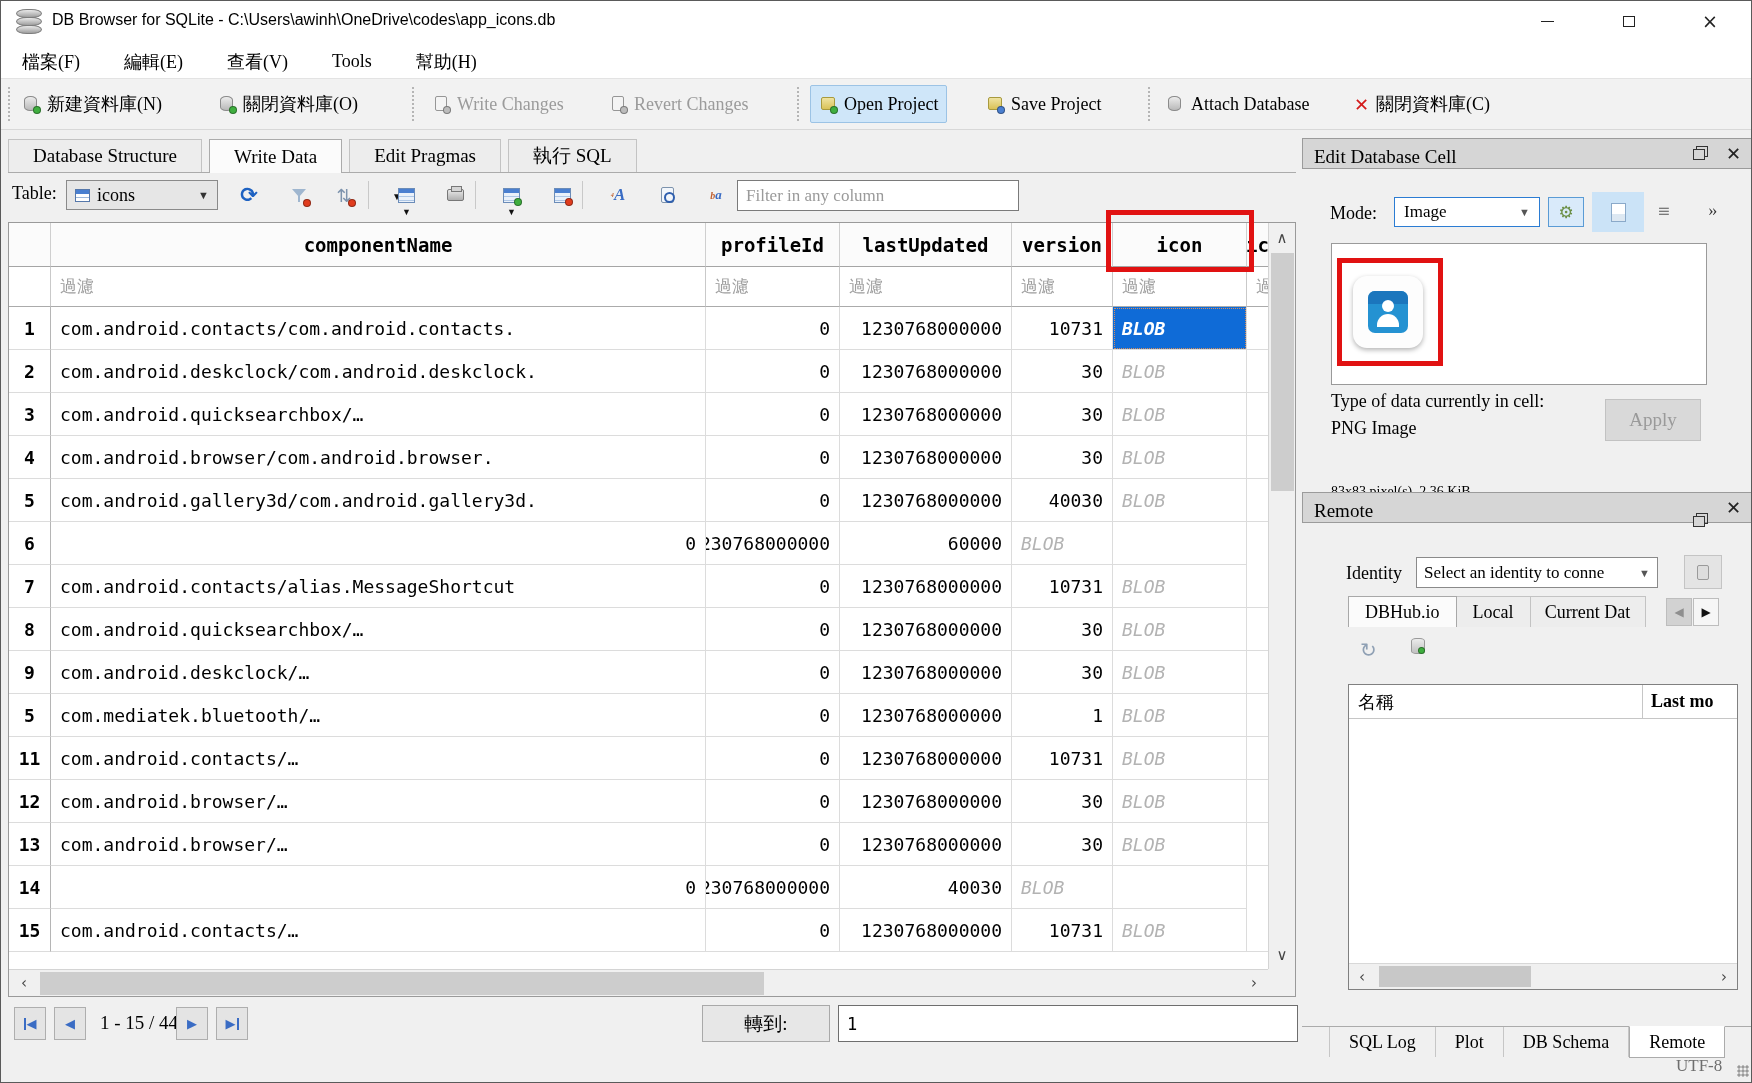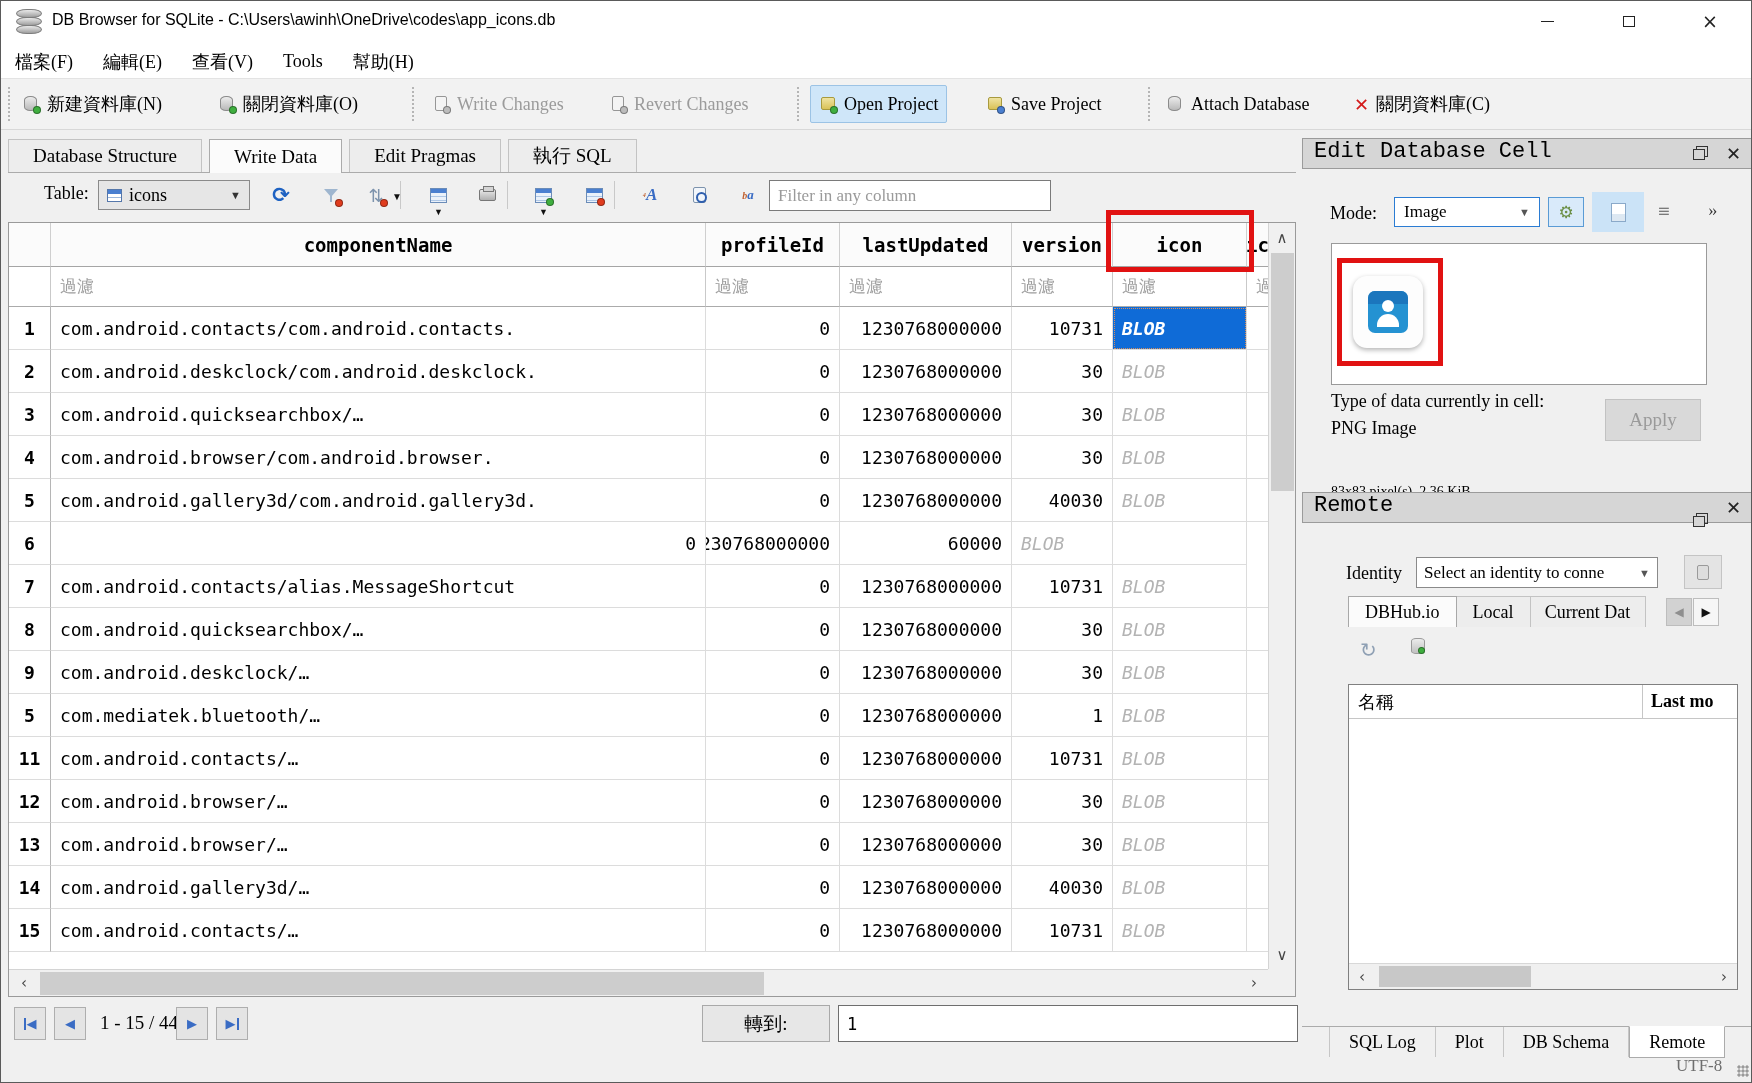--- a/index.html
+++ b/index.html
@@ -14,21 +14,21 @@
   .title-dbicon { position:absolute; left:16px; top:9px; width:26px; height:27px; }
   .cyl { position:absolute; left:0; width:26px; height:9px; background:linear-gradient(#e9e9e9,#9f9f9f); border:1px solid #7d7d7d; border-radius:50%/60%; }
   .cyl.c2{ top:8px; } .cyl.c3{ top:16px; }
   .title-text { position:absolute; left:52px; top:11px; font-size:16px; }
   .winbtn { position:absolute; top:0; width:48px; height:42px; display:flex; align-items:center; justify-content:center; color:#222; }
   .glyph-min { width:13px; height:1px; background:#222; }
   .glyph-max { width:12px; height:11px; border:1px solid #222; }
   .glyph-close { font-size:19px; font-family:"DejaVu Sans",sans-serif; }
 
   .menubar { position:absolute; left:0; top:45px; width:1752px; height:33px; background:#fff; display:flex; align-items:center; }
-  .menu-item { padding:0 15px; font-size:18px; }
+  .menu-item { padding:0 22px; font-size:18px; }
 
   .toolbar { position:absolute; left:0; top:78px; width:1752px; height:52px; background:#f2f2f2; border-top:1px solid #e3e3e3; border-bottom:1px solid #d8d8d8; }
   .tbtn { position:absolute; top:6px; height:38px; display:flex; align-items:center; gap:7px; font-size:18px; padding:0 8px; border-radius:2px; }
   .tbtn.disabled { color:#9b9b9b; }
   .tbtn.selected { background:#cfe6f9; border:1px solid #9cc3e5; }
   .tsep { position:absolute; top:8px; height:34px; width:0; border-left:2px dotted #b5b5b5; }
   .mini { position:relative; width:18px; height:18px; flex:0 0 auto; }
   .mini .db { position:absolute; left:2px; top:1px; width:13px; height:15px; background:linear-gradient(#ececec,#b9b9b9); border:1px solid #8b8b8b; border-radius:6px/4px; }
   .mini .doc { position:absolute; left:3px; top:1px; width:12px; height:15px; background:#f4f4f4; border:1px solid #969696; border-radius:2px; }
   .mini .proj { position:absolute; left:2px; top:2px; width:14px; height:13px; background:linear-gradient(#efe3a1,#d9c258); border:1px solid #a89a3e; border-radius:2px; }
@@ -36,21 +36,21 @@
   .badge.green { background:#3fae3f; } .badge.red { background:#e03c1e; } .badge.blue { background:#4a7fd0; } .badge.gray { background:#bcbcbc; }
   .redx { color:#d41a1a; font-size:18px; font-weight:bold; font-family:"DejaVu Sans",sans-serif; }
   .dd-arrow { font-size:10px; color:#111; }
 
   
   .main-tabs { position:absolute; left:8px; top:139px; width:1288px; height:34px; border-bottom:1px solid #ababab; display:flex; align-items:flex-end;gap:8px; }
   .mtab { height:33px; display:flex; align-items:center; padding:0 24px; font-size:19px; border:1px solid #c3c3c3; border-bottom:none; background:#ededed; margin-right:-1px; }
   .mtab.active { background:#fbfbfb; border-color:#ababab; height:34px; margin-bottom:-1px; z-index:2; }
 
   
-  .ctrl { position:absolute; left:8px; top:175px; width:1288px; height:42px;margin-left:32px; }
+  .ctrl { position:absolute; left:8px; top:175px; width:1288px; height:42px; }
   .ctrl-label { position:absolute; left:4px; top:8px; font-size:18px; }
   .table-combo { position:absolute; left:58px; top:5px; width:152px; height:30px; background:#e6e6e6; border:1px solid #8a8a8a; display:flex; align-items:center; gap:7px; padding:0 8px; font-size:18px; }
   .table-combo .chev { margin-left:auto; font-size:11px; color:#333; }
   .ico-table { width:15px; height:13px; background:
       linear-gradient(#4a7fd0,#4a7fd0) 0 0/15px 4px no-repeat,
       repeating-linear-gradient(#fff 0 3px, #9db8dc 3px 4px); border:1px solid #5577aa; }
   .gicon { position:absolute; top:7px; width:26px; height:26px; display:flex; align-items:center; justify-content:center; }
   .gi-refresh { color:#1e62c2; font-size:21px; font-weight:bold; font-family:"DejaVu Sans",sans-serif; }
   .funnel { position:relative; width:16px; height:16px; }
   .funnel:before { content:""; position:absolute; left:1px; top:2px; border-left:7px solid transparent; border-right:7px solid transparent; border-top:8px solid #9fb6cf; }
@@ -89,21 +89,21 @@
 
   
   .nav-row { position:absolute; left:8px; top:1005px; width:1288px; height:42px; }
   .nav-btn { position:absolute; top:2px; width:32px; height:33px; background:#e4e4e4; border:1px solid #aeaeae; display:flex; align-items:center; justify-content:center; gap:1px; color:#3a6cc4; font-size:13px; font-family:"DejaVu Sans",sans-serif; }
   .nav-btn .bar { width:2px; height:12px; background:#3a6cc4; }
   .nav-range { position:absolute; left:92px; top:7px; font-size:19px; }
   .goto-btn { position:absolute; left:694px; top:0px; width:128px; height:37px; background:#e7e7e7; border:1px solid #a9a9a9; display:flex; align-items:center; justify-content:center; font-size:19px; }
   .goto-input { position:absolute; left:830px; top:0px; width:460px; height:37px; border:1px solid #6e6e6e; background:#fff; font-family:"DejaVu Sans Mono",monospace; font-size:17px; padding:0 8px; }
 
   
-  .dock-title { position:absolute; left:1302px; width:450px; height:31px; background:#d6d6d6; border:1px solid #9b9b9b; display:flex; align-items:flex-start; padding:0 11px; font-family:Liberation Mono, monospace; font-size:22px; }
+  .dock-title { position:absolute; left:1302px; width:450px; height:31px; background:#d6d6d6; border:1px solid #9b9b9b; display:flex; align-items:flex-end; padding:0 11px; font-family:Liberation Serif, serif; font-size:19px; }
   .dock-ico { position:absolute; top:8px; }
   .restore-ico { width:14px; height:13px; position:relative; }
   .restore-ico:before { content:""; position:absolute; left:3px; top:0; width:10px; height:9px; border:1px solid #333; }
   .restore-ico:after { content:""; position:absolute; left:0; top:3px; width:10px; height:9px; border:1px solid #333; background:#d6d6d6; }
   .dock-x { font-size:18px; color:#222; font-family:"DejaVu Sans",sans-serif; line-height:1; }
 
   .mode-label { position:absolute; left:1330px; top:203px; font-size:18px; }
   .mode-combo { position:absolute; left:1394px; top:197px; width:146px; height:30px; background:#fff; border:1px solid #2b7cd3; display:flex; align-items:center; padding:4px 9px; font-size:17px; }
   .mode-combo .chev { margin-left:auto; font-size:11px; color:#555; }
   .gear-btn { position:absolute; left:1548px; top:197px; width:36px; height:30px; background:#d9eafa; border:1px solid #5a9bd5; display:flex; align-items:center; justify-content:center; font-size:17px; color:#6b8f45; }
@@ -439,21 +439,20 @@
         <div class="cell num">13</div>
         <div class="cell">com.android.browser/…</div>
         <div class="cell right">0</div>
         <div class="cell right">1230768000000</div>
         <div class="cell right">30</div>
         <div class="cell blob">BLOB</div>
         <div class="cell"></div>
       </div>
       <div class="grid-row">
         <div class="cell num">14</div>
-        <div class="cell">com.android.gallery3d/…</div>
         <div class="cell right">0</div>
         <div class="cell right">1230768000000</div>
         <div class="cell right">40030</div>
         <div class="cell blob">BLOB</div>
         <div class="cell"></div>
       </div>
       <div class="grid-row">
         <div class="cell num">15</div>
         <div class="cell">com.android.contacts/…</div>
         <div class="cell right">0</div>

